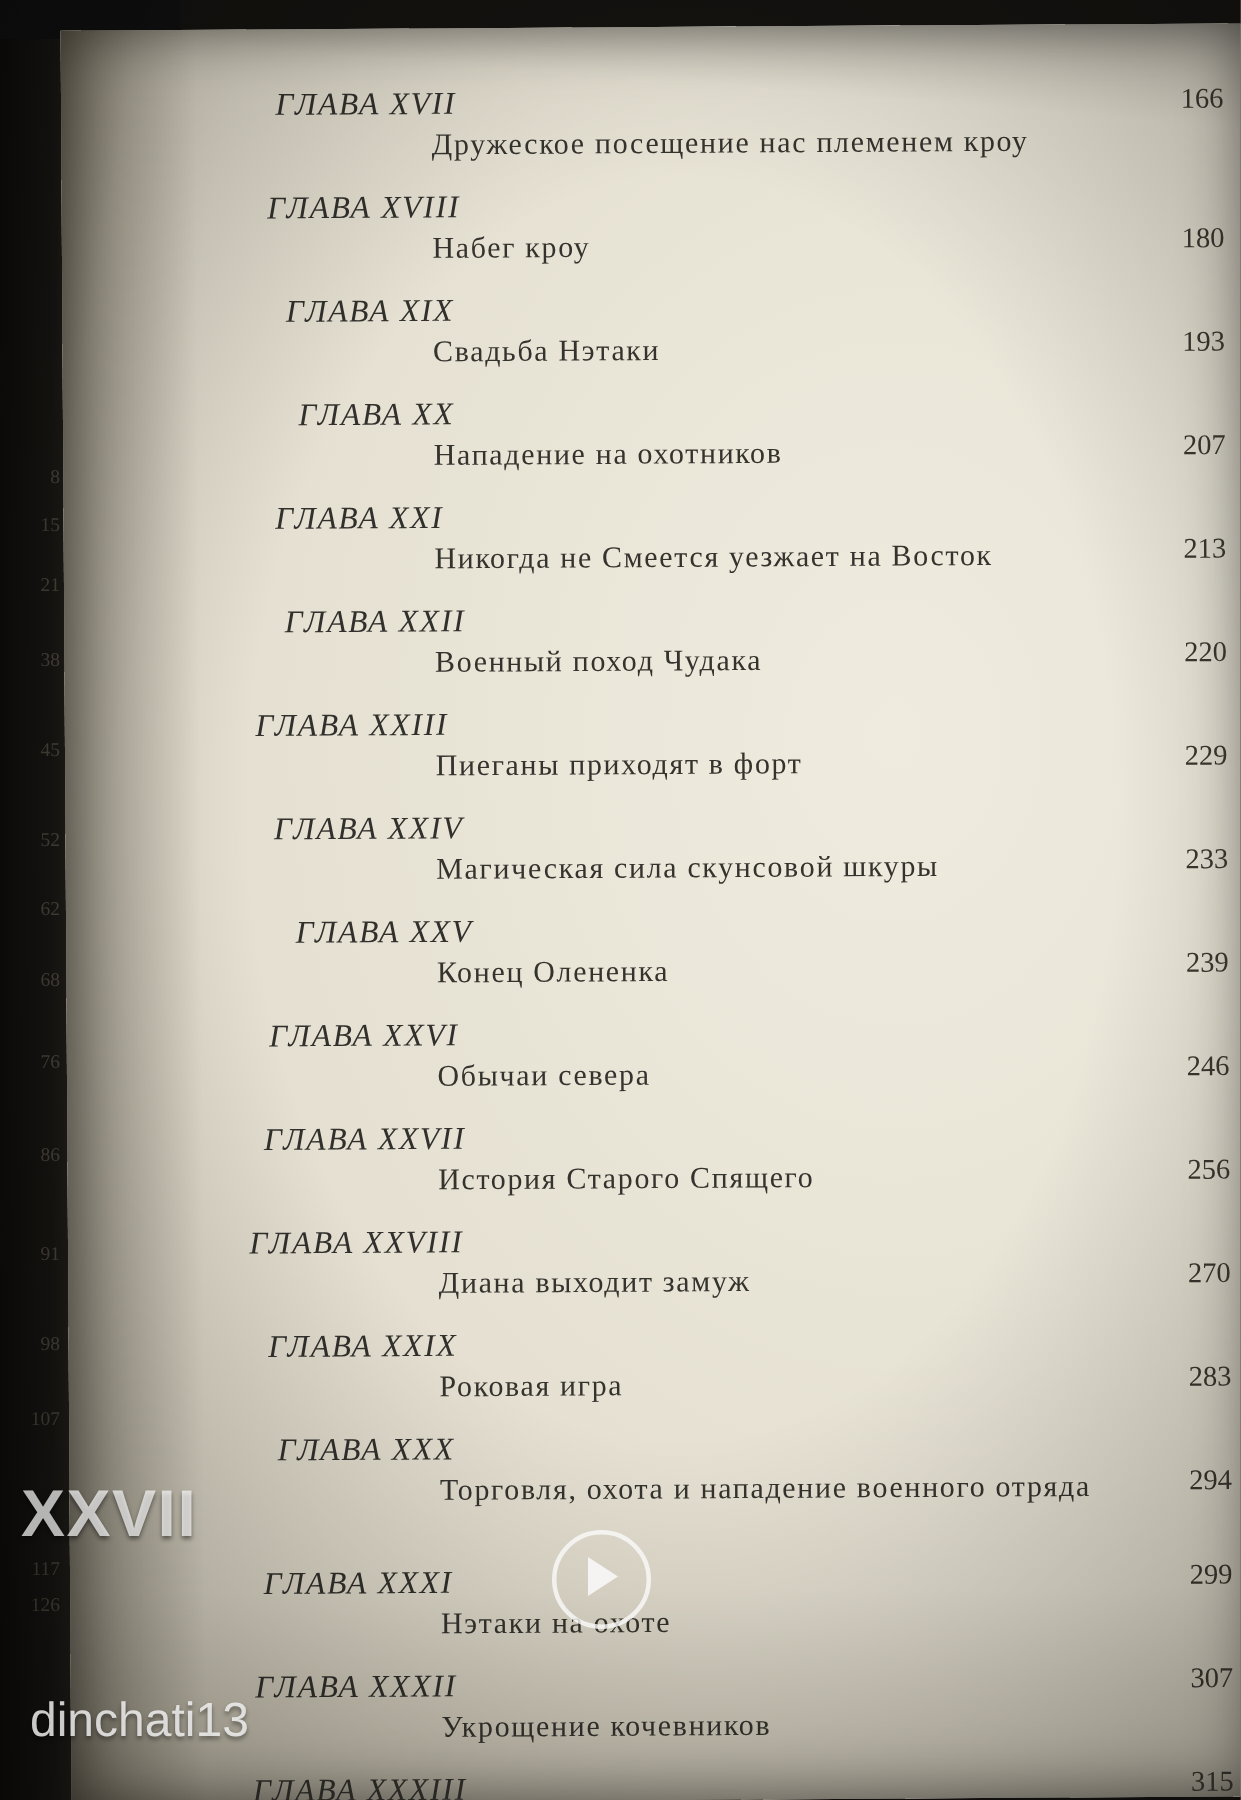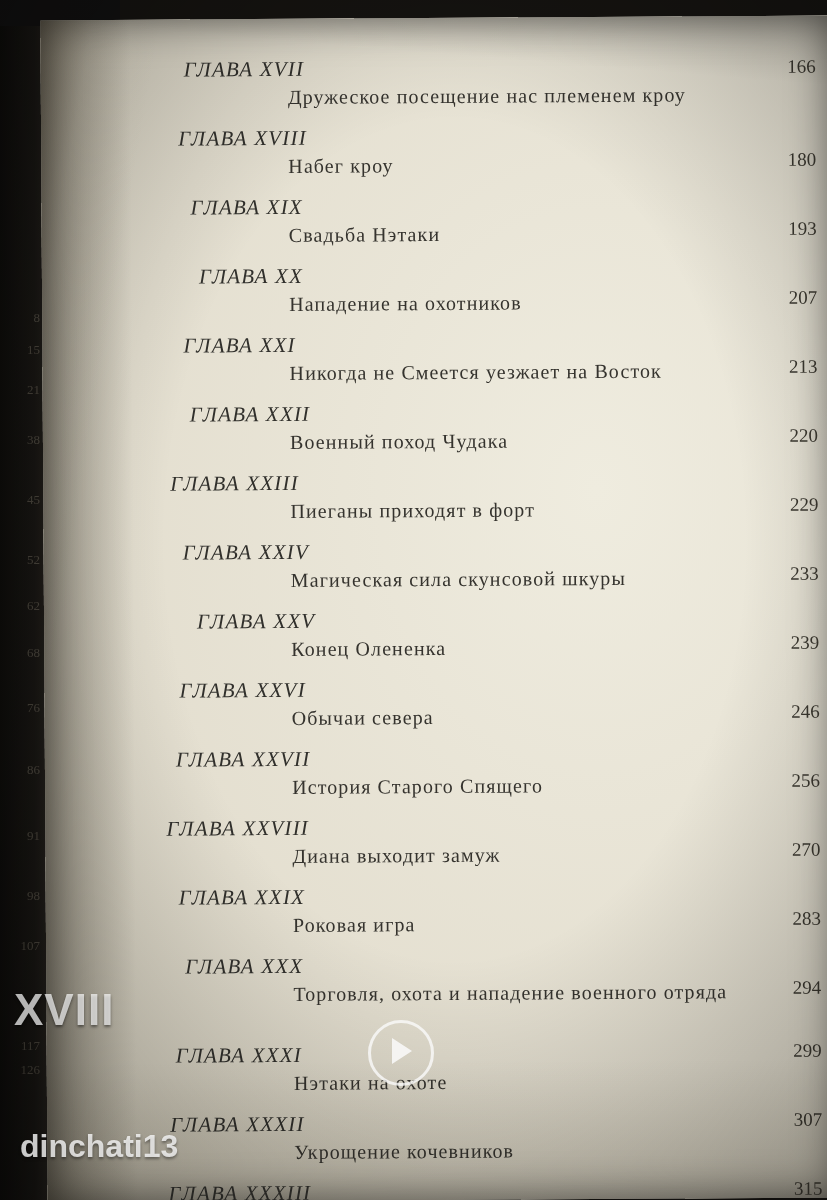--- a/index.html
+++ b/index.html
@@ -131,21 +131,21 @@
   .wm-auction {
     left: 18px; top: 1028px;
     font-size: 54px;
     letter-spacing: 0px;
     color: rgba(250,250,250,0.78);
     text-shadow: 0 2px 4px rgba(0,0,0,0.4);
   }
   .wm-user {
     left: 20px; top: 1128px;
     font-size: 32px;
-    font-weight: bold;
+    font-weight: normal;
     color: rgba(245,245,245,0.82);
     text-shadow: 0 2px 3px rgba(0,0,0,0.4);
   }
   .wm-play {
     position: absolute;
     left: 368px; top: 1020px;
     width: 60px; height: 60px;
     border: 3px solid rgba(250,250,250,0.8);
     border-radius: 50%;
     pointer-events: none;
@@ -293,17 +293,17 @@
   <div class="bleed" style="top:700px">76</div>
   <div class="bleed" style="top:762px">86</div>
   <div class="bleed" style="top:828px">91</div>
   <div class="bleed" style="top:888px">98</div>
   <div class="bleed" style="top:938px">107</div>
   <div class="bleed" style="top:1038px">117</div>
   <div class="bleed" style="top:1062px">126</div>
 
   <div class="vignette"></div>
 
-  <div class="wm wm-balkan">XVIII</div>
+  <div class="wm wm-balkan">XXVII</div>
   <div class="wm-play"></div>
   <div class="wm wm-user">dinchati13</div>
 
 </div>
 
 </body></html>

